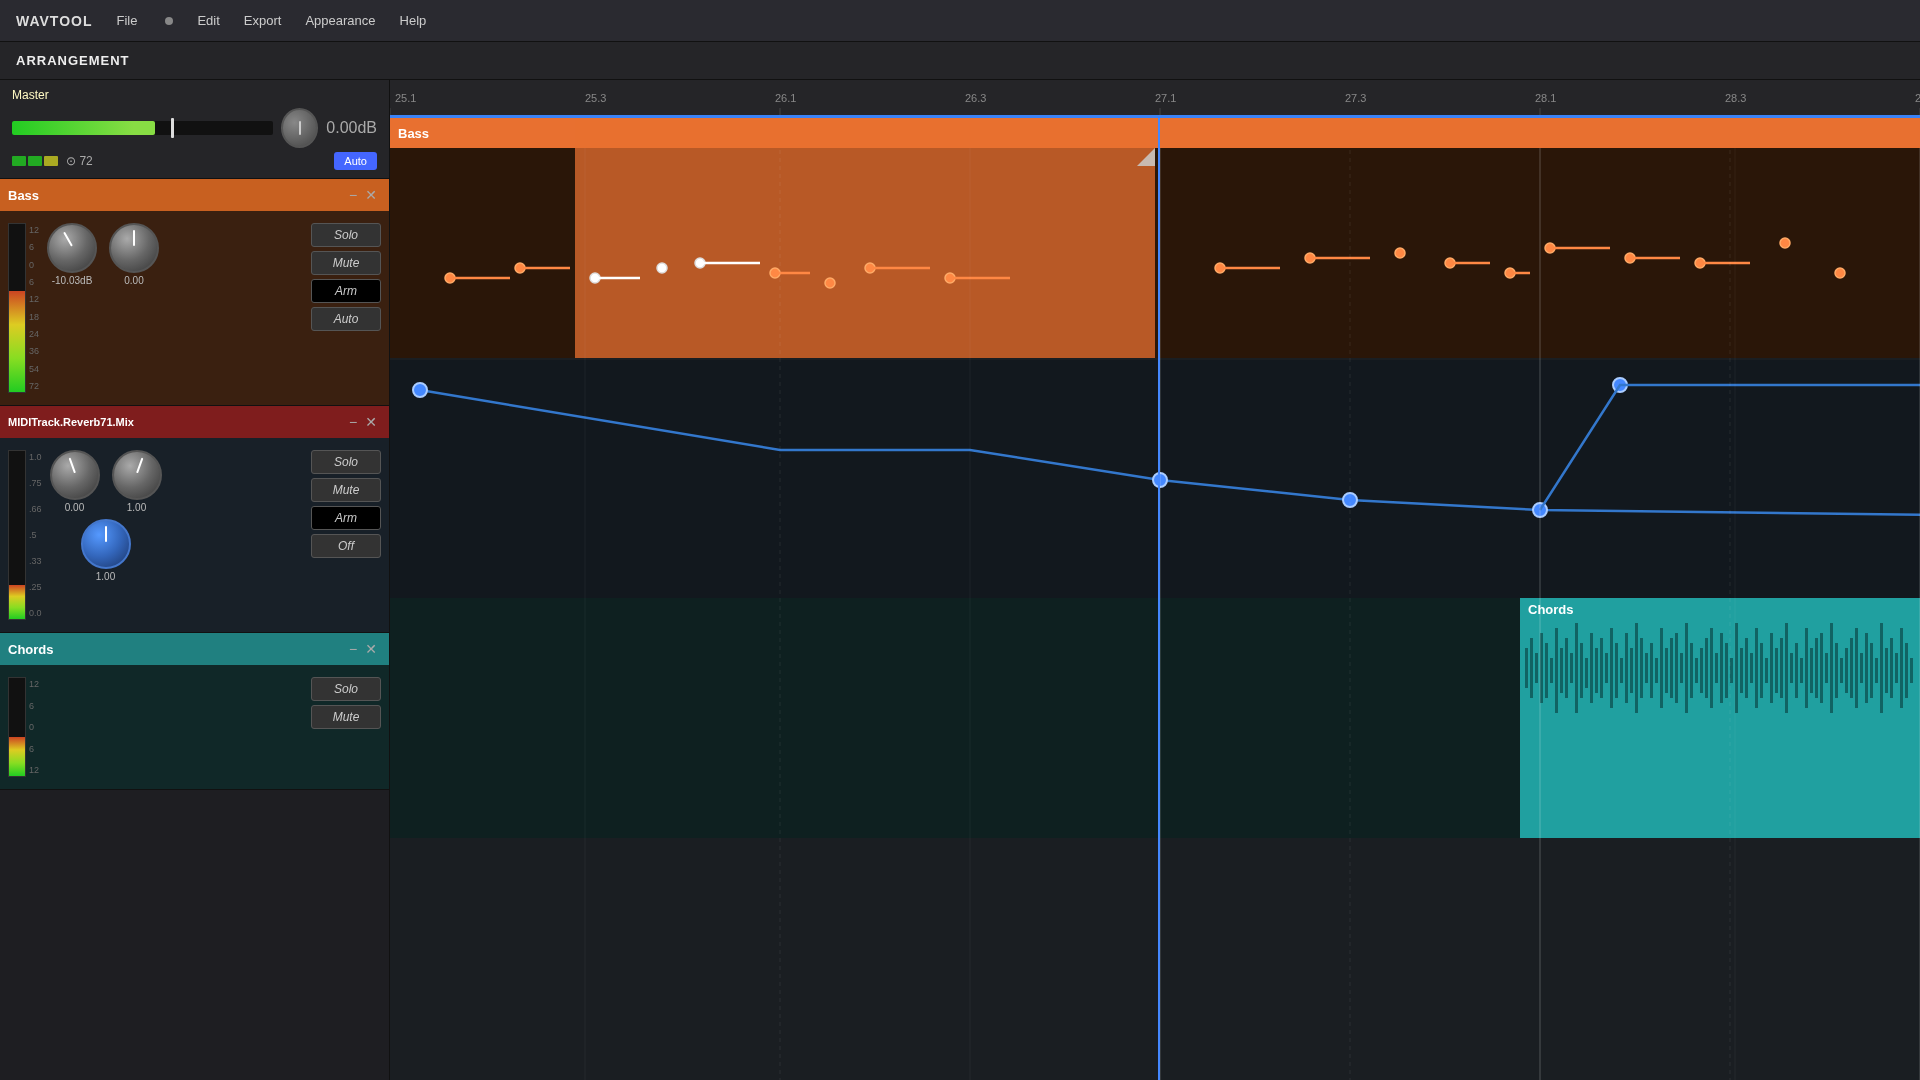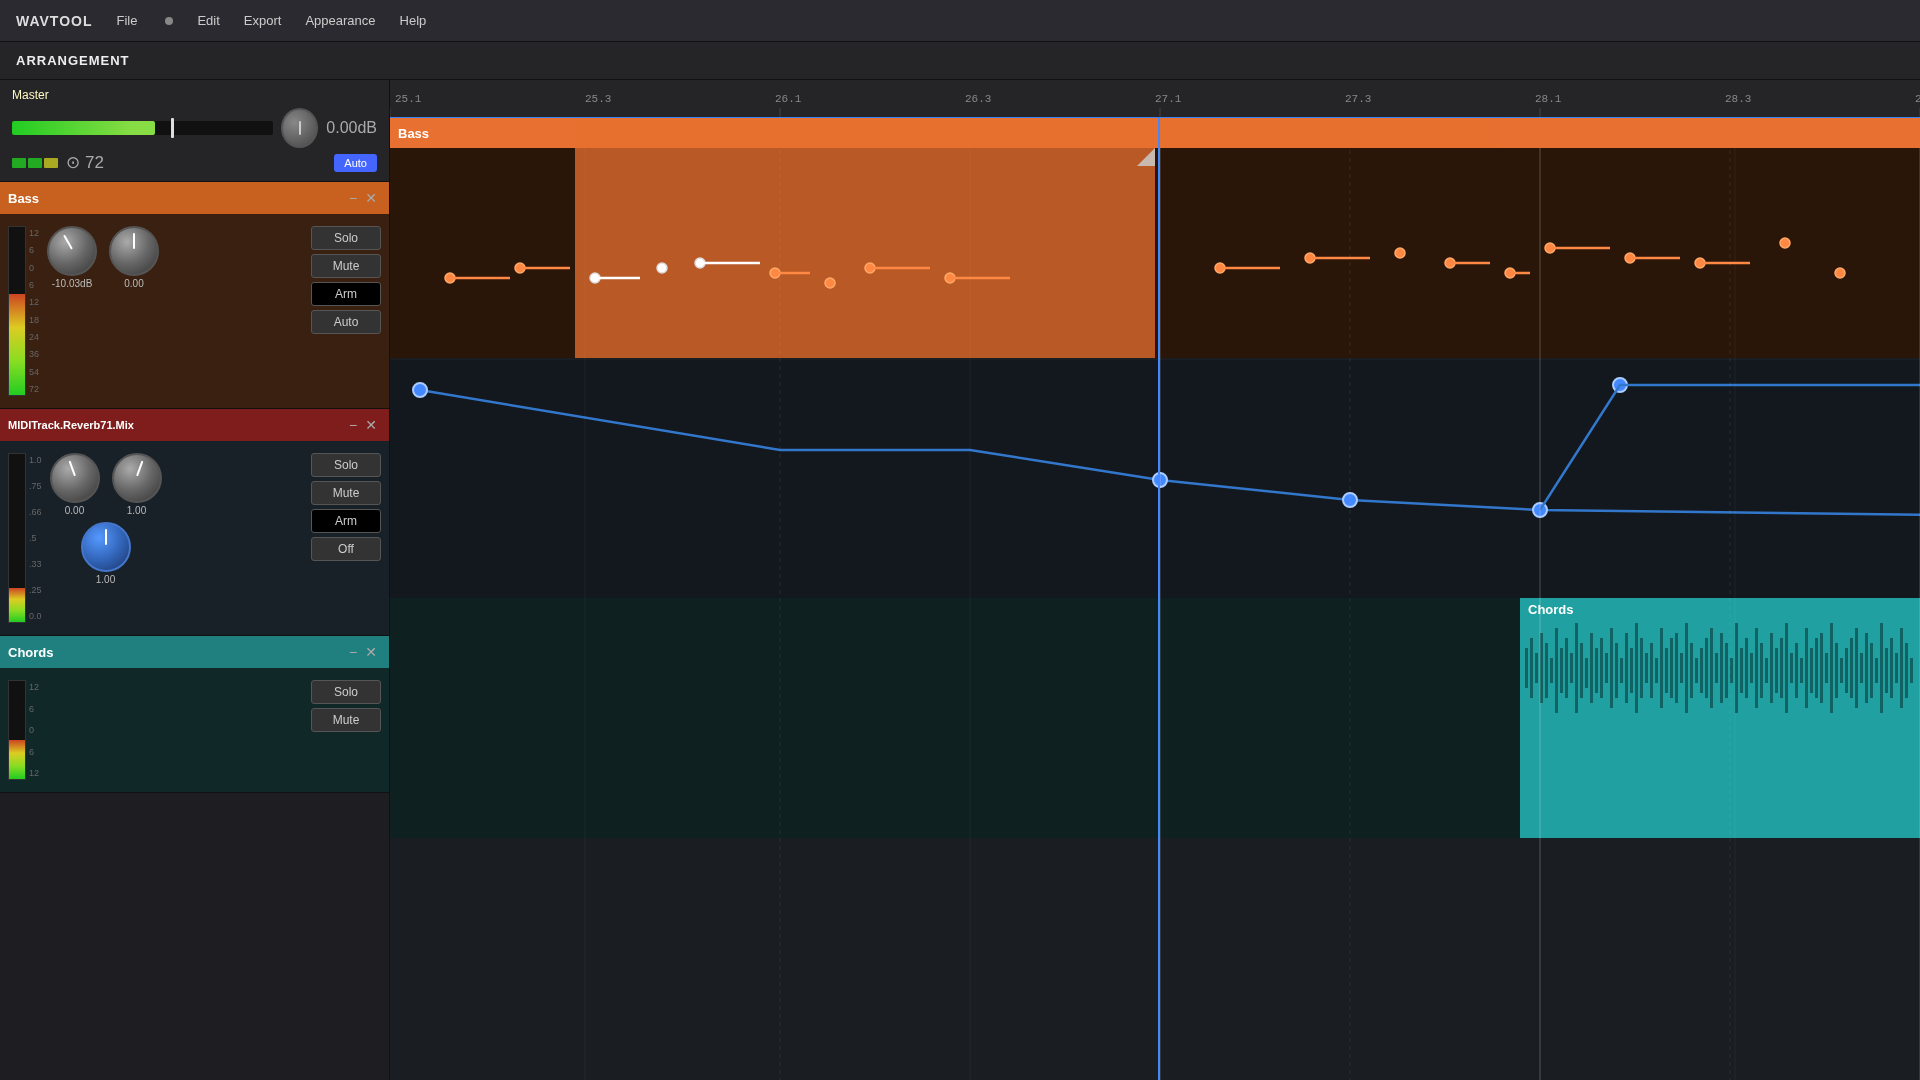--- a/index.html
+++ b/index.html
@@ -259,20 +259,21 @@
     .track-btn {
       background: #333;
       color: #ccc;
       border: 1px solid #555;
       padding: 4px 14px;
       font-size: 12px;
       border-radius: 3px;
       cursor: pointer;
       min-width: 70px;
       text-align: center;
+      font-style: italic;
     }
     .track-btn.arm { background: #000000; }
     .track-btn.auto-track { background: #333; }
     .track-btn.off { background: #333; }
 
     
     .bass-header { background: #c86020; }
     .bass-strip { background: #3a2010; }
 
     
@@ -291,25 +292,24 @@
       flex-direction: column;
       overflow: hidden;
     }
 
     
     #timeline-ruler {
       height: 38px;
       background: #252528;
       display: flex;
       align-items: center;
-      border-bottom: 1px solid #3b82f6;
+      border-bottom: 3px solid #3b82f6;
       padding: 0;
       position: relative;
       overflow: hidden;
-      font-family: Liberation Mono, monospace;
     }
 
     
     #tracks-area {
       flex: 1;
       position: relative;
       overflow: hidden;
     }
 
     
@@ -383,21 +383,21 @@
           <div style="width:2px;height:14px;background:#ccc;border-radius:1px;"></div>
         </div>
         <span class="knob-display">0.00dB</span>
       </div>
       <div class="master-controls-row">
         <div class="bpm-lights">
           <div class="bpm-light"></div>
           <div class="bpm-light"></div>
           <div class="bpm-light yellow"></div>
         </div>
-        <span style="font-size:17px;color:#aaa;">⊙ <span>72</span></span>
+        <span style="font-size:12px;color:#aaa;">⊙ <span>72</span></span>
         <button class="auto-btn">Auto</button>
       </div>
     </div>
 
     <div class="track-strip">
       <div class="track-header bass-header">
         <span class="track-name">Bass</span>
         <button class="track-minus-btn">−</button>
         <button class="track-close-btn">✕</button>
       </div>

